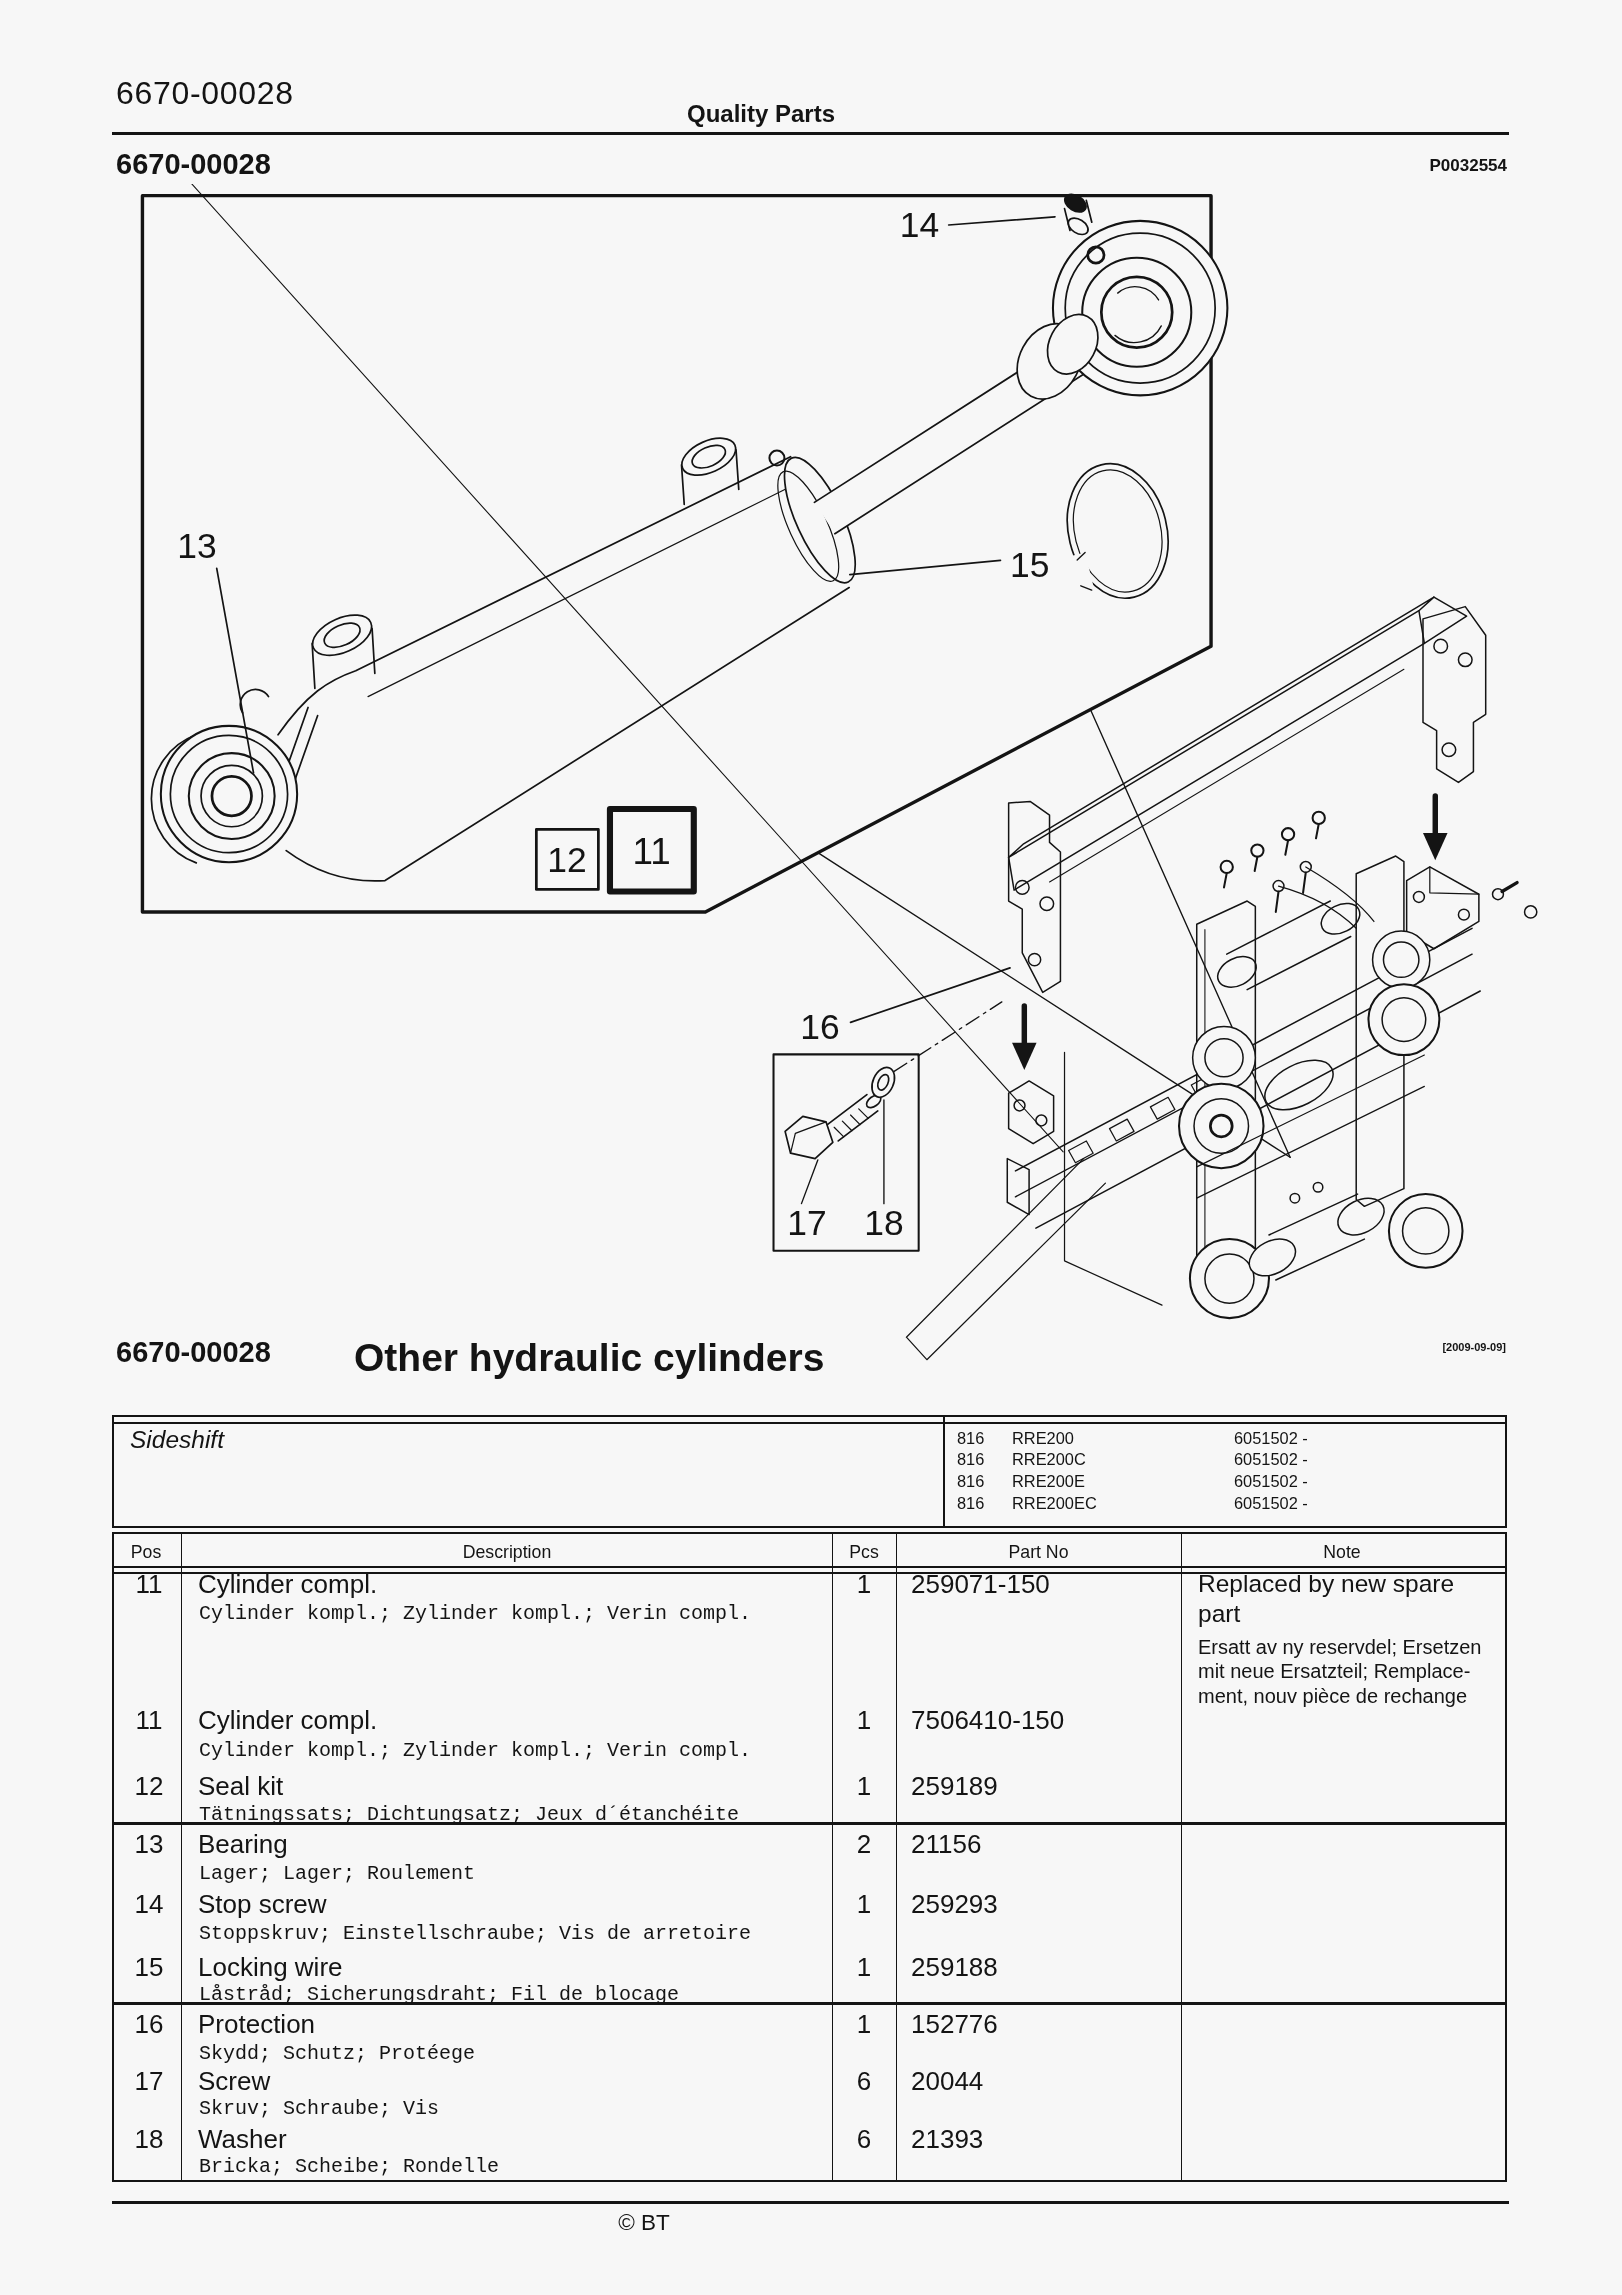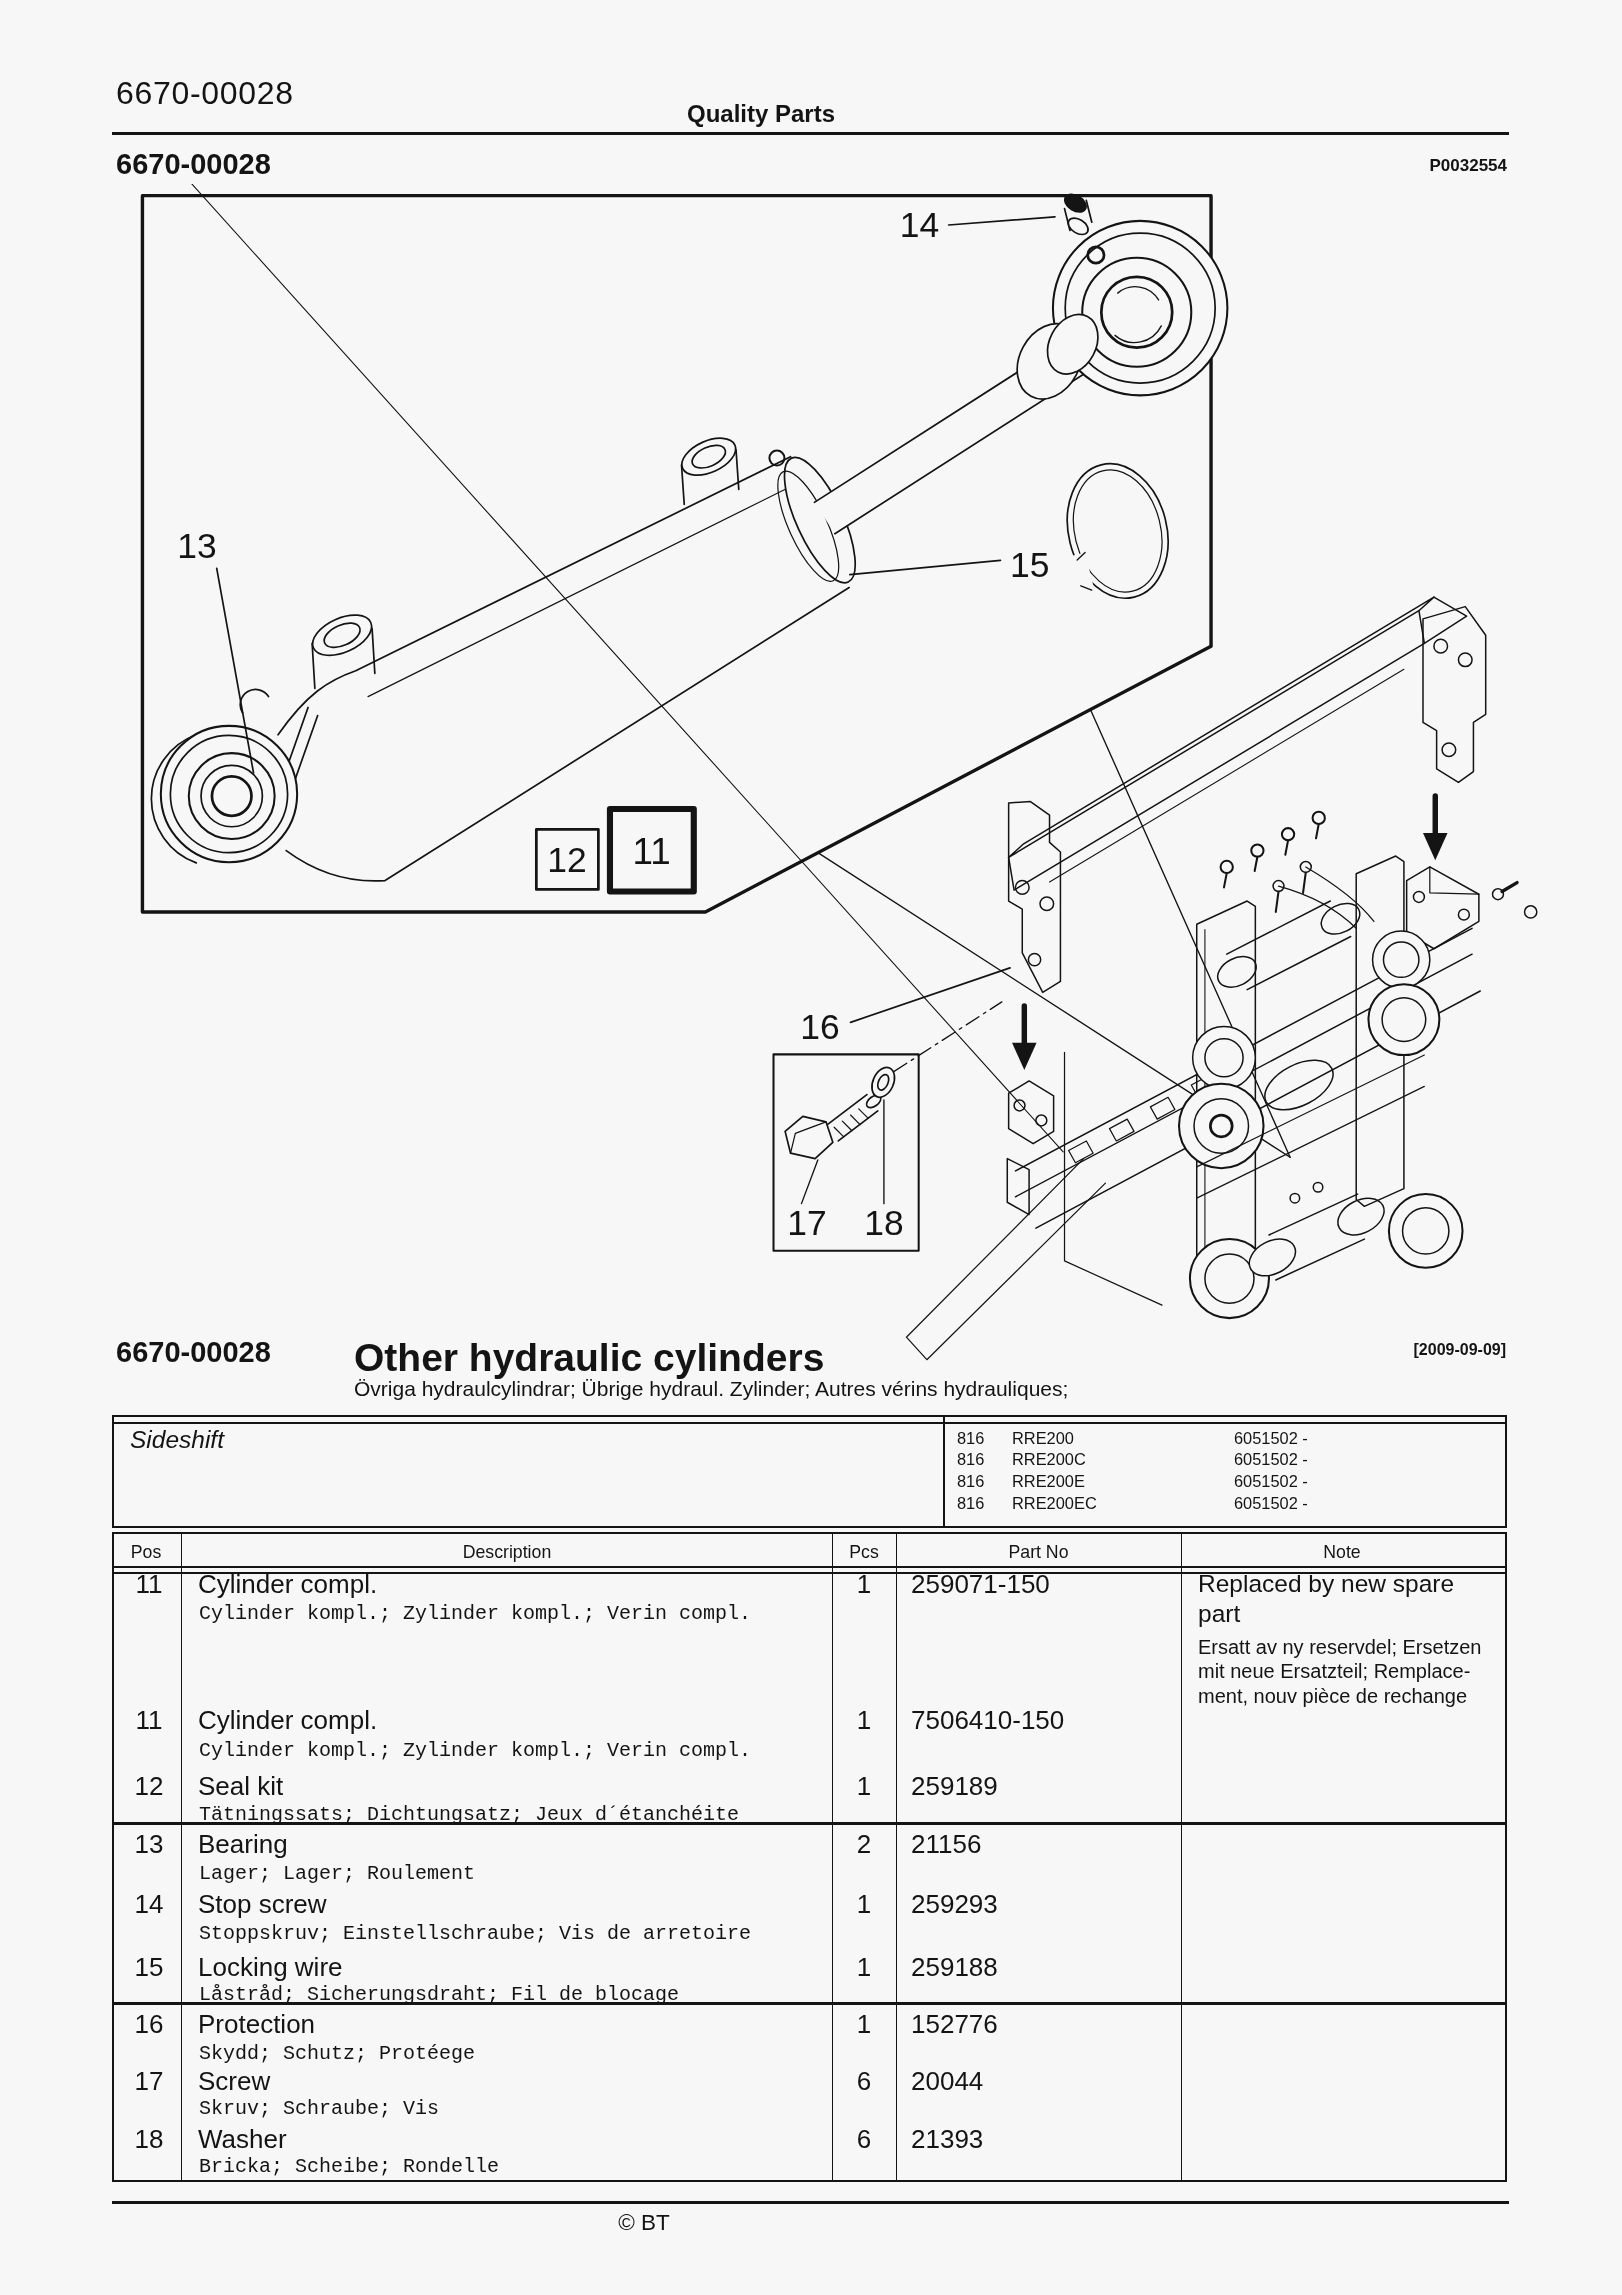--- a/index.html
+++ b/index.html
@@ -11,21 +11,21 @@
   .hline{position:absolute;background:#141414;}
   .vline{position:absolute;background:#141414;}
   
   .hdr-code{left:116px;top:75px;font-size:32px;letter-spacing:0.7px;}
   .hdr-center{left:0;width:1522px;text-align:center;top:100px;font-size:24px;font-weight:bold;}
   .sec-code{left:116px;top:148px;font-size:29px;font-weight:bold;}
   .img-ref{right:115px;top:156px;font-size:17px;font-weight:bold;}
   
   .tb-code{left:116px;top:1336px;font-size:29px;font-weight:bold;}
   .tb-title{left:354px;top:1336px;font-size:39px;font-weight:bold;}
-  .tb-date{right:116px;top:1341px;font-size:16px;font-weight:bold;}
+  .tb-date{right:116px;top:1341px;font-size:11px;font-weight:bold;}
   .tb-sub{left:354px;top:1377px;font-size:21px;}
   
   .ss-name{left:130px;top:1426px;font-size:24.5px;font-style:italic;}
   .mrow{font-size:16.4px;}
   
   .th{font-size:17.7px;font-weight:normal;text-align:center;}
   .pos{left:125px;width:48px;text-align:center;font-size:26px;}
   .desc{left:198px;font-size:26px;}
   .sub{left:199px;font-size:20px;font-family:Liberation Mono, monospace;}
   .pcs{left:832px;width:64px;text-align:center;font-size:26px;}
@@ -241,21 +241,20 @@
       <rect x="787" y="1217" width="91" height="88" stroke-width="4"></rect>
       <text x="832" y="1280" text-anchor="middle" stroke="none" fill="#141414" font-size="52">12</text>
       <rect x="895" y="1187" width="123" height="121" stroke-width="9"></rect>
       <text x="956" y="1268" text-anchor="middle" stroke="none" fill="#141414" font-size="54">11</text>
     </g>
   </svg>
 
   <div class="abs tb-code">6670-00028</div>
   <div class="abs tb-title">Other hydraulic cylinders</div>
   <div class="abs tb-date">[2009-09-09]</div>
-  <div class="abs tb-sub">Övriga hydraulcylindrar; Übrige hydraul. Zylinder; Autres vérins hydrauliques;</div>
 
   <div class="abs" style="left:112px;top:1415px;width:1391px;height:109px;border:2px solid #141414;"></div>
   <div class="hline" style="left:112px;top:1422px;width:1395px;height:2px;"></div>
   <div class="vline" style="left:943px;top:1415px;width:2px;height:113px;"></div>
   <div class="abs ss-name">Sideshift</div>
   <div class="abs mrow" style="left:957px;top:1429px;">816</div>
   <div class="abs mrow" style="left:1012px;top:1429px;">RRE200</div>
   <div class="abs mrow" style="left:1234px;top:1429px;">6051502 -</div>
   <div class="abs mrow" style="left:957px;top:1450px;">816</div>
   <div class="abs mrow" style="left:1012px;top:1450px;">RRE200C</div>

